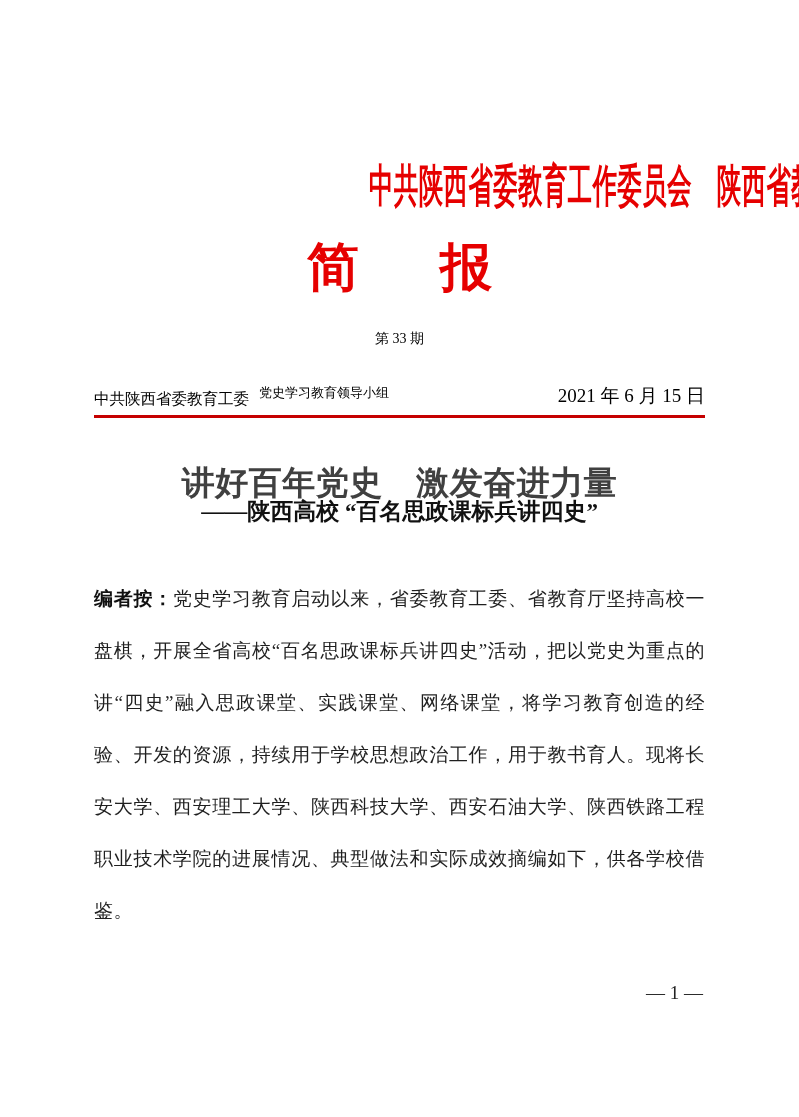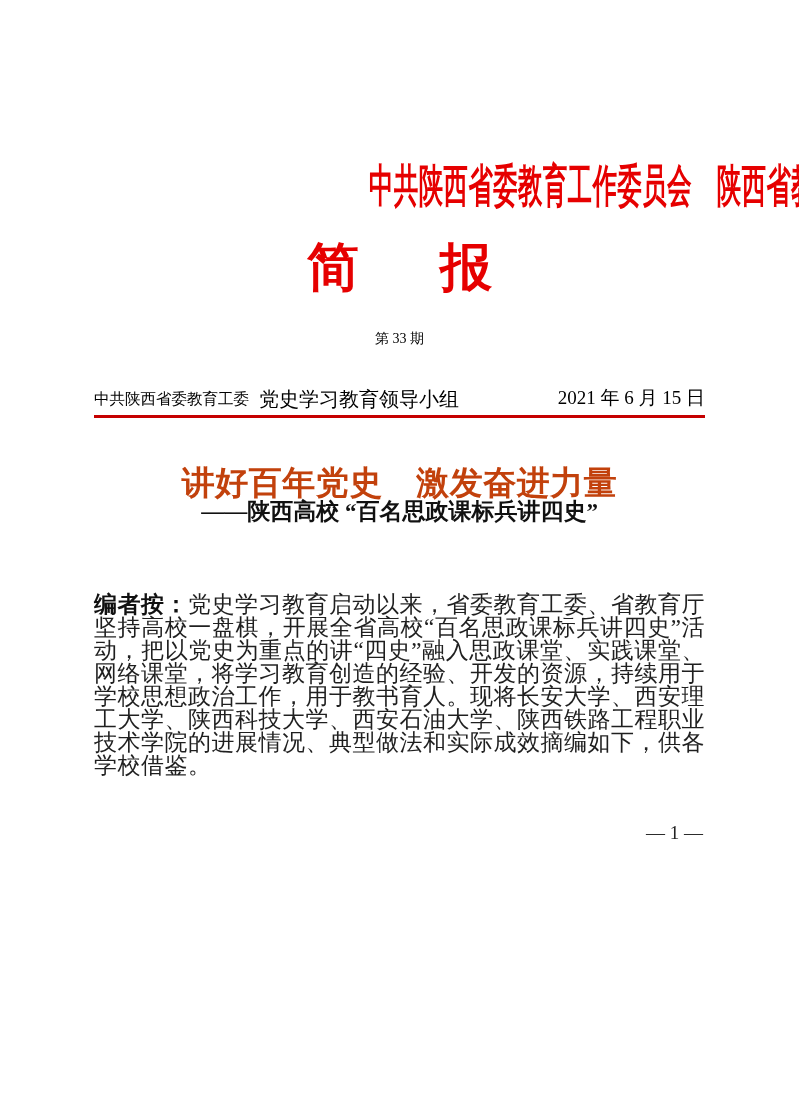--- a/index.html
+++ b/index.html
@@ -53,36 +53,35 @@
     text-align: center;
     font-size: 14px;
     line-height: 1;
     color: #000;
   }
 
   
   .sender-row {
     margin-top: 40px;
     display: flex;
-    align-items: center;
   }
   .sender-left {
     flex: none;
     font-size: 15.5px;
     line-height: 25px;
     color: #000;
   }
   .sender-left .l2 {
     text-align: justify;
     text-align-last: justify;
   }
   .sender-mid {
     flex: none;
     margin-left: 10px;
-    font-size: 20px;
+    font-size: 13px;
     line-height: 1;
     color: #000;
   }
   .sender-date {
     margin-left: auto;
     font-size: 19px;
     line-height: 1;
     color: #000;
     padding-bottom: 2px;
   }
@@ -92,34 +91,34 @@
     background: var(--rule-red);
   }
 
   
   .article-title {
     margin-top: 49px;
     text-align: center;
     font-size: 33px;
     font-weight: 700;
     line-height: 1;
-    color: #c2410c;
+    color: #404040;
     letter-spacing: 0.5px;
   }
   .article-subtitle {
     text-align: center;
     font-size: 23px;
     font-weight: 700;
     line-height: 1;
     color: #111;
   }
   .editor-note {
-    margin-top: 70px;
-    font-size: 23px;
-    line-height: 23px;
+    margin-top: 50px;
+    font-size: 19px;
+    line-height: 52px;
     text-align: justify;
     text-justify: inter-ideograph;
     color: var(--body-text);
     letter-spacing: 0.5px;
   }
   .editor-note .label {
     font-family: "Liberation Sans", sans-serif;
     font-weight: 700;
     color: #111;
   }

